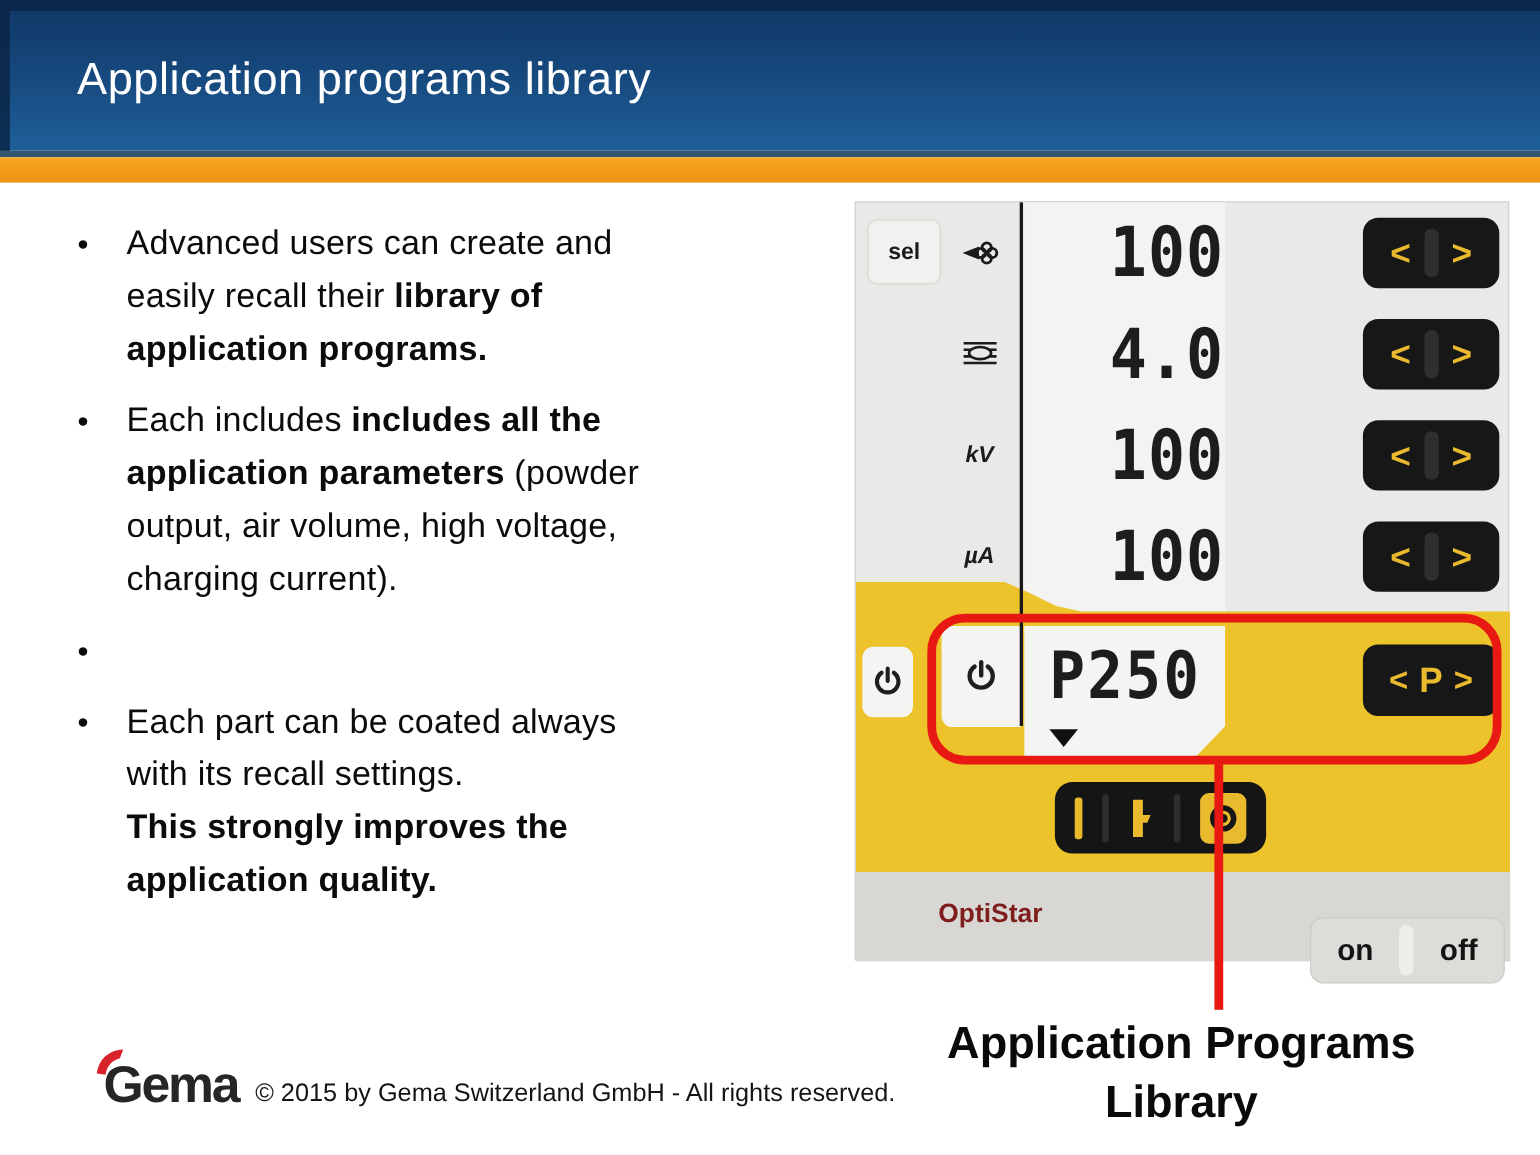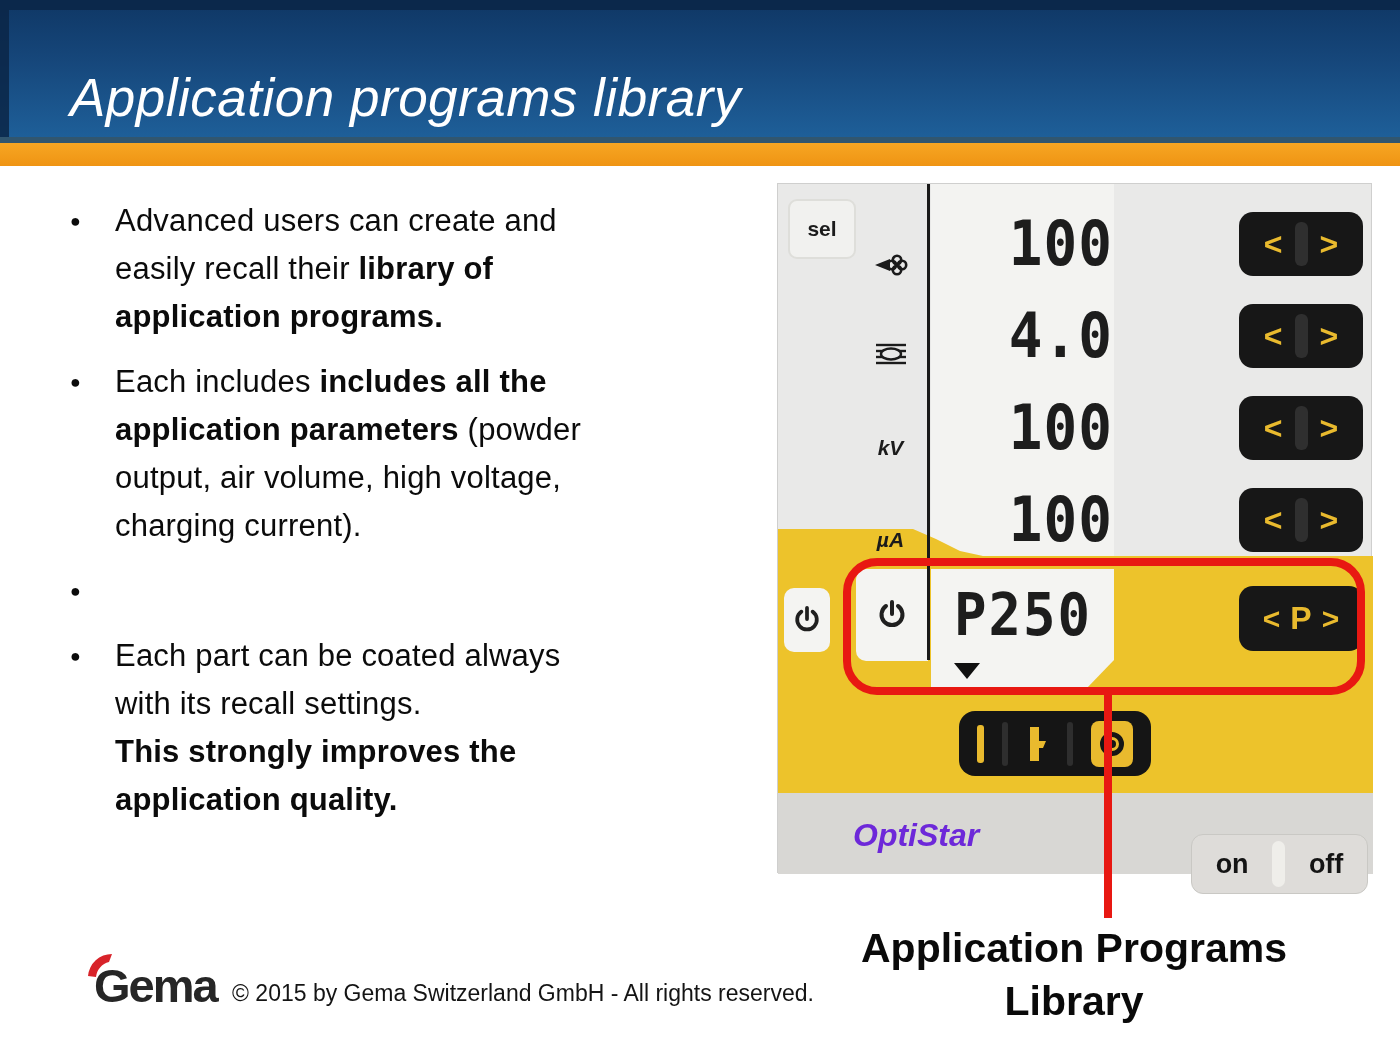--- a/index.html
+++ b/index.html
@@ -11,39 +11,39 @@
   body{font-family:"Liberation Sans",sans-serif; background:#fff;}
   #slide{position:relative; width:1400px; height:1050px; background:#ffffff; overflow:hidden;}
 
   
   .header{position:absolute; left:0; top:0; width:1400px; height:137px;
     background:linear-gradient(180deg, var(--hdr-top) 0%, var(--hdr-mid) 45%, var(--hdr-bot) 100%);
     box-shadow:inset 9px 10px 0 rgba(10,38,70,.85);}
   .header-underline{position:absolute; left:0; top:137px; width:1400px; height:6px; background:#31566f;}
   .orange-bar{position:absolute; left:0; top:143px; width:1400px; height:23px;
     background:linear-gradient(180deg,#f7a623 0%, #ef9413 100%);}
-  .slide-title{position:absolute; left:70px; top:67px; color:#fff; font-size:53px; letter-spacing:.5px; font-weight:400;font-style:italic;}
+  .slide-title{position:absolute; left:70px; top:48px; color:#fff; font-size:41px; letter-spacing:.5px; font-weight:400;}
 
   
   .bullets{position:absolute; left:70px; top:197px; width:700px; color:#0b0b0b;}
   .bullet{display:flex; margin-bottom:17px; font-size:31px; line-height:48px; letter-spacing:.2px;}
   .bullet .dot{width:45px; font-size:18px; line-height:48px; flex:none;}
   .bullet b{font-weight:700;}
 
   
   .panel{position:absolute; left:777px; top:183px; width:595px; height:690px;
     background:#e9e9e8; border:1px solid #cfcfce;}
   .lcd-column{position:absolute; left:153px; top:0; width:183px; height:372px; background:#f3f3f1;}
   .yellow-band{position:absolute; left:0; top:345px; width:595px; height:264px; background:var(--yellow);
     clip-path:polygon(0px 0px,135px 0px,158px 10px,182px 22px,205px 27px,595px 27px,595px 264px,0px 264px);}
   .bottom-strip{position:absolute; left:0; top:609px; width:595px; height:81px; background:#d8d7d4;}
   .vline{position:absolute; left:149px; top:0; width:3px; height:476px; background:#191919; z-index:5;}
 
   .rows{position:absolute; left:85px; top:0; width:500px; z-index:5;}
-  .prow{height:92px; display:flex; align-items:flex-end;}
+  .prow{height:92px; display:flex; align-items:center;}
   .icon-slot{width:55px; display:flex; justify-content:center; align-items:center;}
   .unit{font-size:21px; font-weight:700; font-style:italic; color:#1b1b1b;}
   .digits{width:195px; text-align:right; font-family:"DejaVu Sans Mono",monospace; font-weight:700;
     font-size:56px; letter-spacing:1px; color:#1d1d1d; transform:scaleY(1.12);}
   .spacer{flex:1;}
   .adj-btn{width:124px; height:64px; background:var(--btn-black); border-radius:14px;
     display:flex; align-items:center; justify-content:center; gap:12px; cursor:pointer;}
   .chev{color:var(--btn-yellow); font-size:32px; font-weight:700; line-height:1;}
   .btn-divider{width:13px; height:44px; background:#2f2f2f; border-radius:6px;}
 
@@ -70,22 +70,22 @@
   .seg-target{width:42px; height:46px; background:var(--btn-yellow); border-radius:8px;
     display:flex; align-items:center; justify-content:center;}
   .ring{width:24px; height:24px; border:5px solid #161616; border-radius:50%;
     display:flex; align-items:center; justify-content:center;}
   .ring .dotc{width:8px; height:8px; background:#161616; border-radius:50%;}
 
   .sel-btn{position:absolute; left:10px; top:15px; width:68px; height:60px; background:#f1f1ef;
     border:2px solid #dededa; border-radius:9px; z-index:5; display:flex; align-items:center;
     justify-content:center; font-size:21px; font-weight:700; color:#1b1b1b; cursor:pointer;}
 
-  .optistar{position:absolute; left:75px; top:633px; z-index:5; font-size:32px; font-style:italic;
-    font-weight:600; color:#6d28d9;}
+  .optistar{position:absolute; left:75px; top:633px; z-index:5; font-size:24px; 
+    font-weight:600; color:#7f1d1d;}
   .rocker{position:absolute; left:413px; top:624px; width:177px; height:60px; background:#dedcd9;
     border:1px solid #c9c8c4; border-radius:12px; z-index:5; display:flex; align-items:center;
     justify-content:space-evenly; font-size:27px; font-weight:700; color:#141414; cursor:pointer;margin-top:26px;}
   .rocker .pill{width:13px; height:46px; background:#efeeea; border-radius:7px;}
 
   
   .anno-rect{position:absolute; left:843px; top:558px; width:522px; height:137px;
     border:8px solid var(--red); border-radius:34px; z-index:8; pointer-events:none;}
   .anno-line{position:absolute; left:1104px; top:692px; width:8px; height:226px; background:var(--red); z-index:9;}
   .anno-caption{position:absolute; left:784px; top:922px; width:580px; text-align:center;

